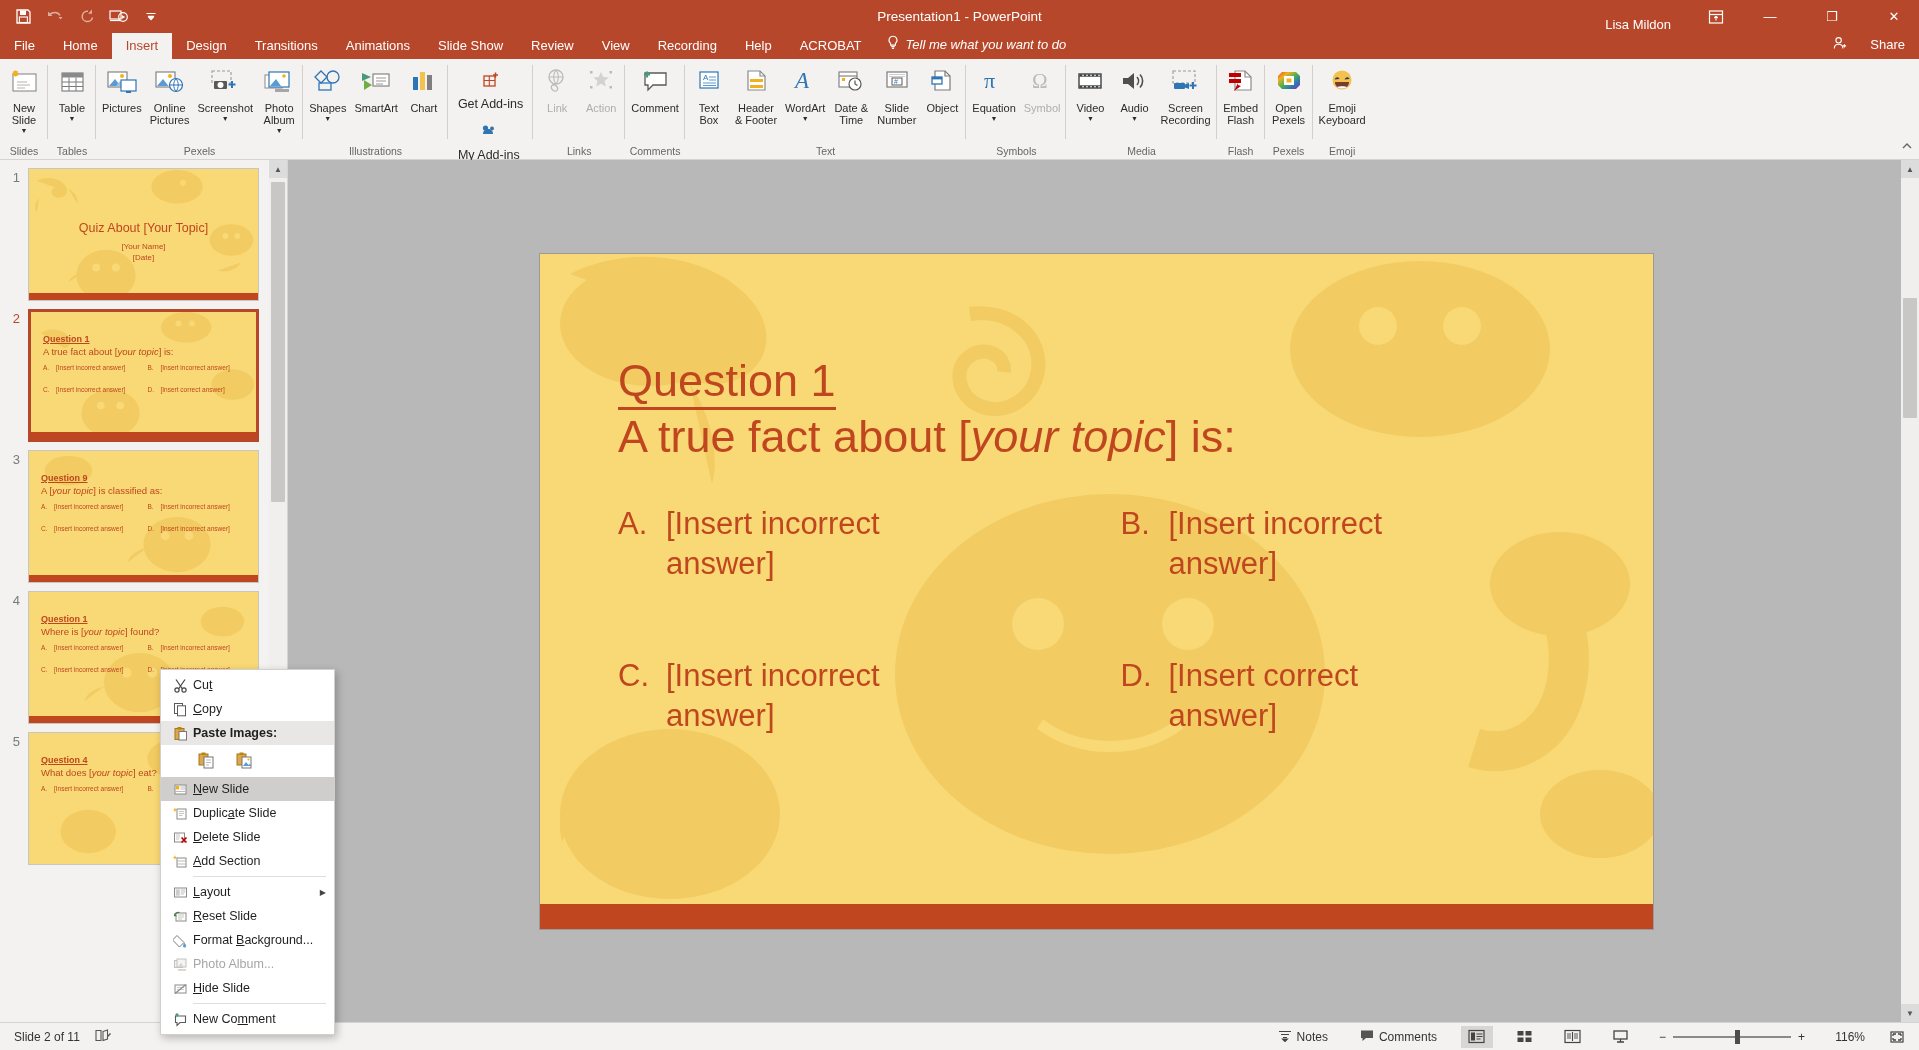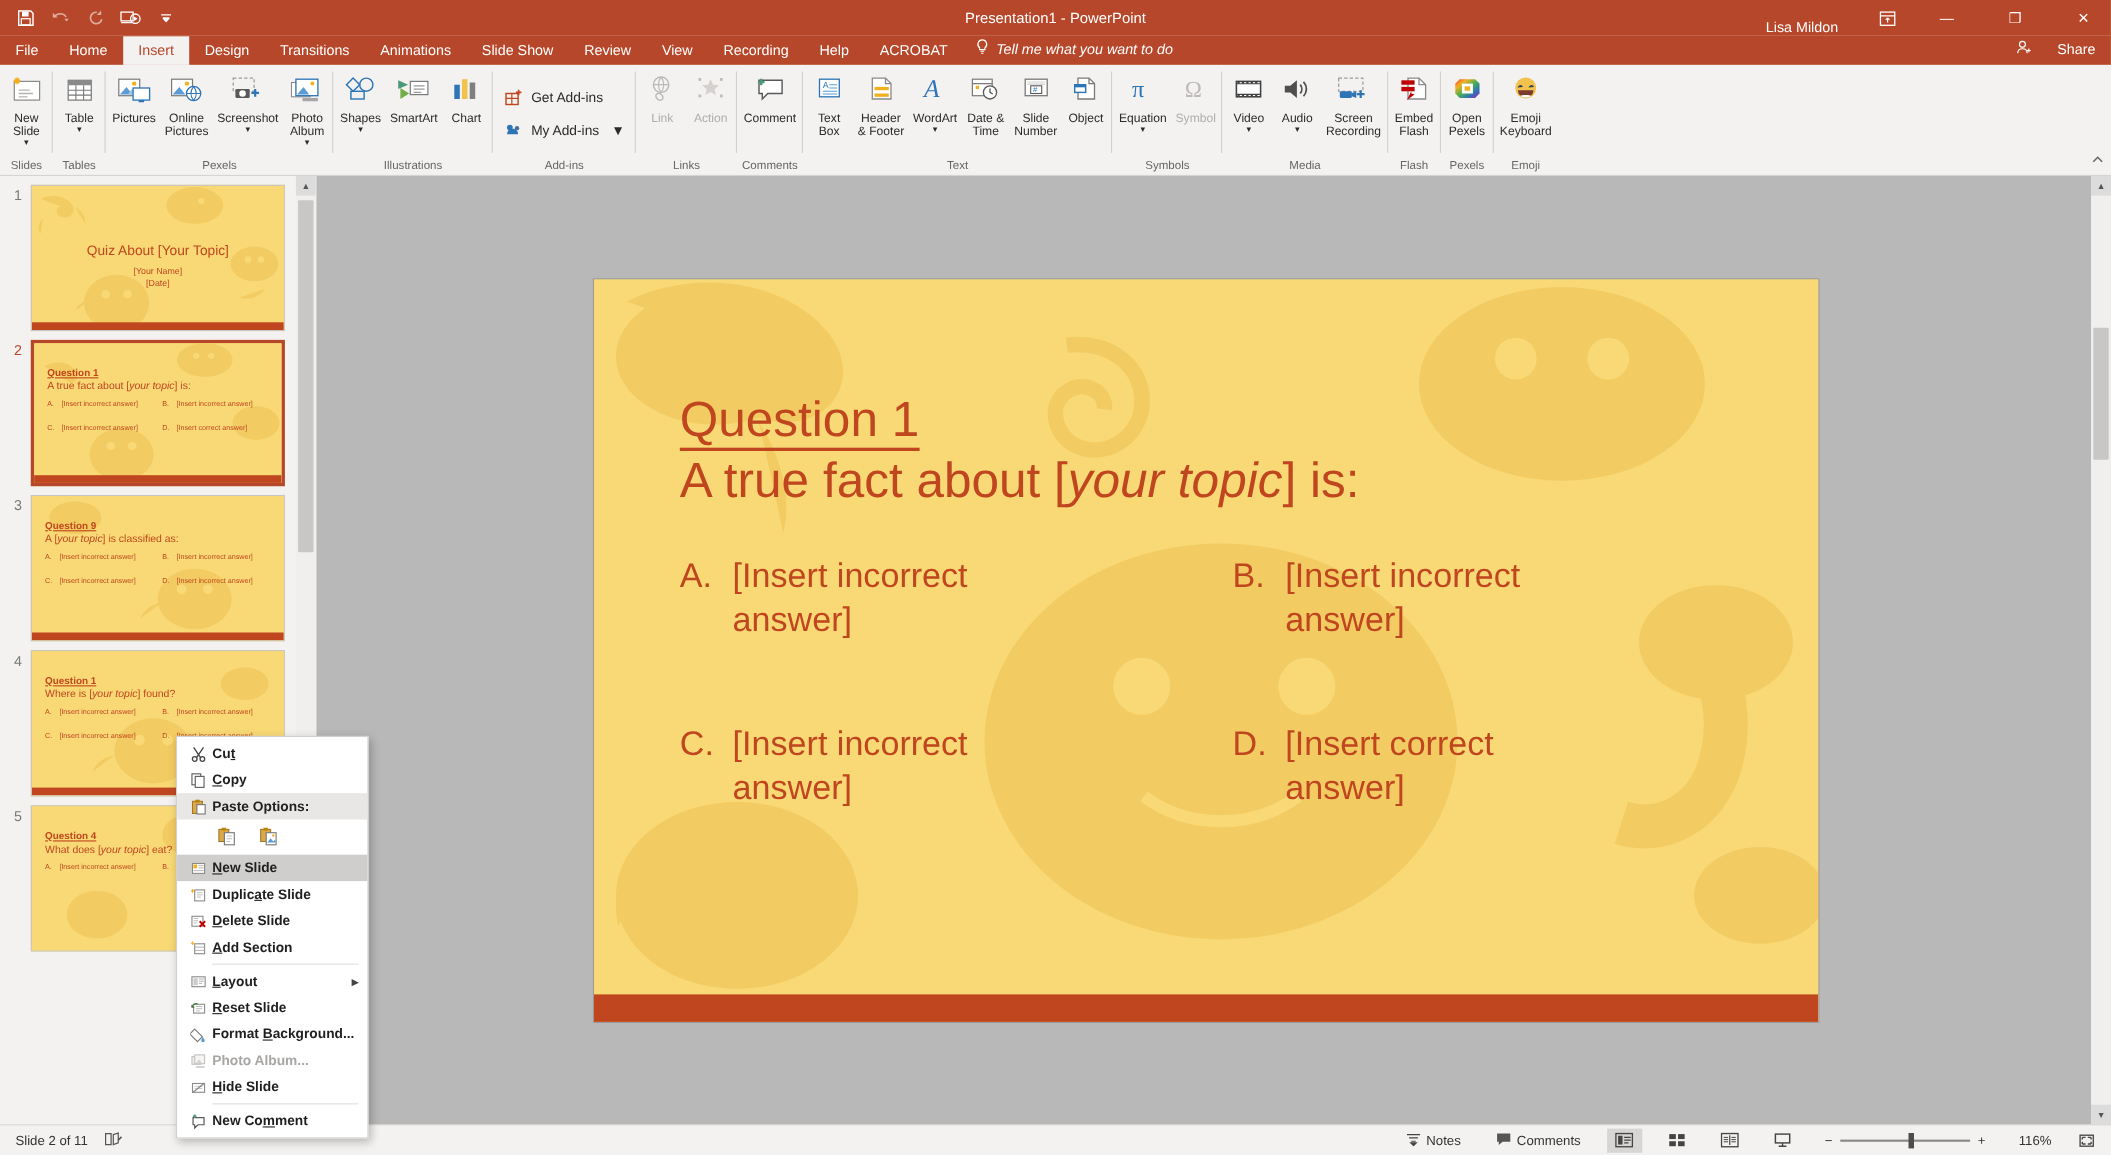--- a/index.html
+++ b/index.html
@@ -83,21 +83,21 @@
     padding: 3px 4px 0 4px; min-width: 44px; color: #2b2b2b; cursor: default;
   }
   .rbtn.disabled { color: #b0aeac; }
   .rbtn .ico { height: 34px; display: flex; align-items: center; justify-content: center; }
   .rbtn .lbl {
     font-size: 11px; text-align: center; line-height: 12px; max-width: 58px;
     margin-top: 2px;
   }
   .rbtn .caret { font-size: 7px; line-height: 7px; margin-top: 1px; }
   .rbtn-h {
-    display: flex; flex-direction: row; align-items: center; gap: 7px;
+    display: flex; flex-direction: column; align-items: center; gap: 7px;
     padding: 5px 8px; font-size: 12.5px; color: #2b2b2b; min-width: 0;
   }
   .rbtn-h .ico { height: 20px; display: flex; align-items: center; }
   .addins-col { display: flex; flex-direction: column; justify-content: center; padding-top: 6px; }
 
   
   .ribbon-collapse {
     position: absolute; right: 6px; bottom: 4px; color: #666; font-size: 11px;
   }
 
@@ -218,21 +218,20 @@
   
   .ctxmenu {
     position: absolute; left: 160px; top: 509px; width: 175px;
     background: #fff; border: 1px solid #d2d0ce;
     box-shadow: 2px 3px 8px rgba(0,0,0,.25); padding: 3px 0 3px 0; z-index: 50;
     font-size: 12.5px; color: #1f1f1f;
   }
   .cmi {
     display: flex; align-items: center; height: 24px; padding: 0 6px; gap: 0;
     position: relative;
-    font-weight: bold;
   }
   .cmi .cico {
     width: 26px; display: flex; align-items: center; justify-content: center; flex-shrink: 0;
   }
   .cmi .clabel { flex: 1; }
   .cmi .clabel u { text-decoration: underline; }
   .cmi.highlight { background: #d0cecd; }
   .cmi.disabled { color: #a8a6a4; }
   .cmi.header { font-weight: bold; background: #e9e7e6; }
   .cmi .arrow { font-size: 8px; color: #444; padding-right: 2px; }
@@ -1040,21 +1039,21 @@
       </div>
 
       <div class="cmi header">
         <span class="cico">
           <svg width="15" height="15" viewBox="0 0 15 15">
               <rect x="2" y="2.5" width="9" height="11" fill="#dba94b" stroke="#a5771f" stroke-width="1"></rect>
               <rect x="4.5" y="1" width="4" height="2.6" fill="#b8860b"></rect>
               <rect x="6" y="5.5" width="7.5" height="8.5" fill="#fff" stroke="#777" stroke-width="1"></rect>
             </svg>
         </span>
-        <span class="clabel">Paste Options:</span>
+        <span class="clabel">Paste Images:</span>
       </div>
 
       <div class="paste-row">
         <span class="paste-ico">
           <svg width="19" height="19" viewBox="0 0 19 19">
               <rect x="2" y="3" width="9" height="11" fill="#dba94b" stroke="#a5771f" stroke-width="1"></rect>
               <rect x="4.5" y="1.5" width="4" height="2.6" fill="#b8860b"></rect>
               <rect x="7" y="6" width="9" height="11" fill="#fff" stroke="#777" stroke-width="1"></rect>
               <path d="M9 9h5M9 11.5h5M9 14h3" stroke="#bbb" stroke-width="1"></path>
             </svg>

